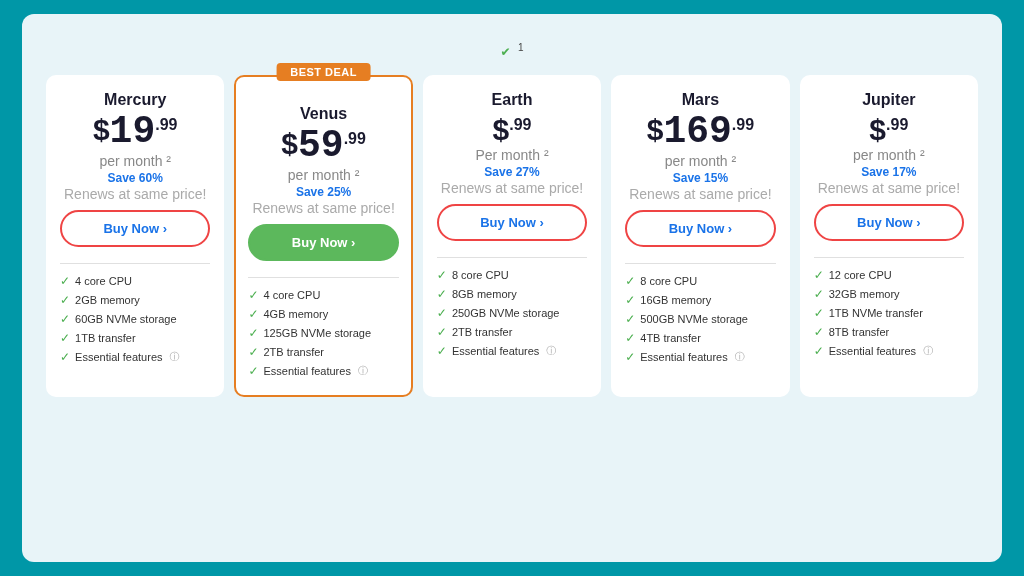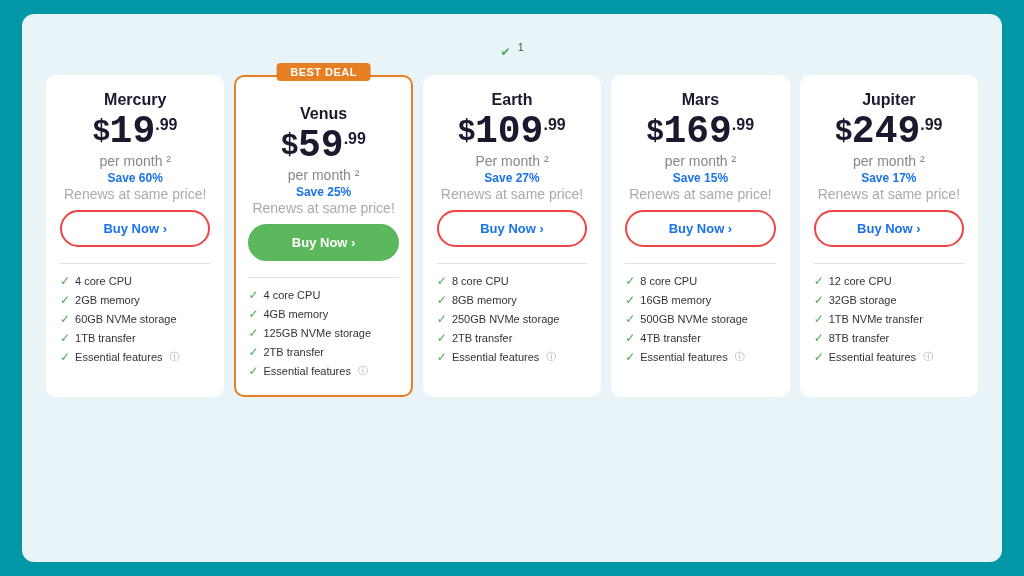--- a/index.html
+++ b/index.html
@@ -277,21 +277,20 @@
         <span class="check-icon">✓</span>
         <span>Essential features</span>
         <span class="info-icon">ⓘ</span>
       </li>
         </ul>
       </div>
       <div class="plan-card">
         <div class="plan-name">Earth</div>
         <div class="plan-price">
       <span class="price-dollar">$</span>
-      <span class="price-main">109</span>
       <span class="price-cents">.99</span>
     </div>
         <div class="per-month">Per month ²</div>
         <div class="save-pct">Save 27%</div>
         <div class="renews">Renews at same price!</div>
         <button class="buy-btn">Buy Now ›</button>
         <div class="divider-line"></div>
         <ul class="features-list">
           <li>
         <span class="check-icon">✓</span>
@@ -357,37 +356,36 @@
         <span class="check-icon">✓</span>
         <span>Essential features</span>
         <span class="info-icon">ⓘ</span>
       </li>
         </ul>
       </div>
       <div class="plan-card">
         <div class="plan-name">Jupiter</div>
         <div class="plan-price">
       <span class="price-dollar">$</span>
-      <span class="price-main">249</span>
       <span class="price-cents">.99</span>
     </div>
         <div class="per-month">per month ²</div>
         <div class="save-pct">Save 17%</div>
         <div class="renews">Renews at same price!</div>
         <button class="buy-btn">Buy Now ›</button>
         <div class="divider-line"></div>
         <ul class="features-list">
           <li>
         <span class="check-icon">✓</span>
         <span>12 core CPU</span>
 
       </li>
           <li>
         <span class="check-icon">✓</span>
-        <span>32GB storage</span>
+        <span>32GB memory</span>
 
       </li>
           <li>
         <span class="check-icon">✓</span>
         <span>1TB NVMe transfer</span>
 
       </li>
           <li>
         <span class="check-icon">✓</span>
         <span>8TB transfer</span>

